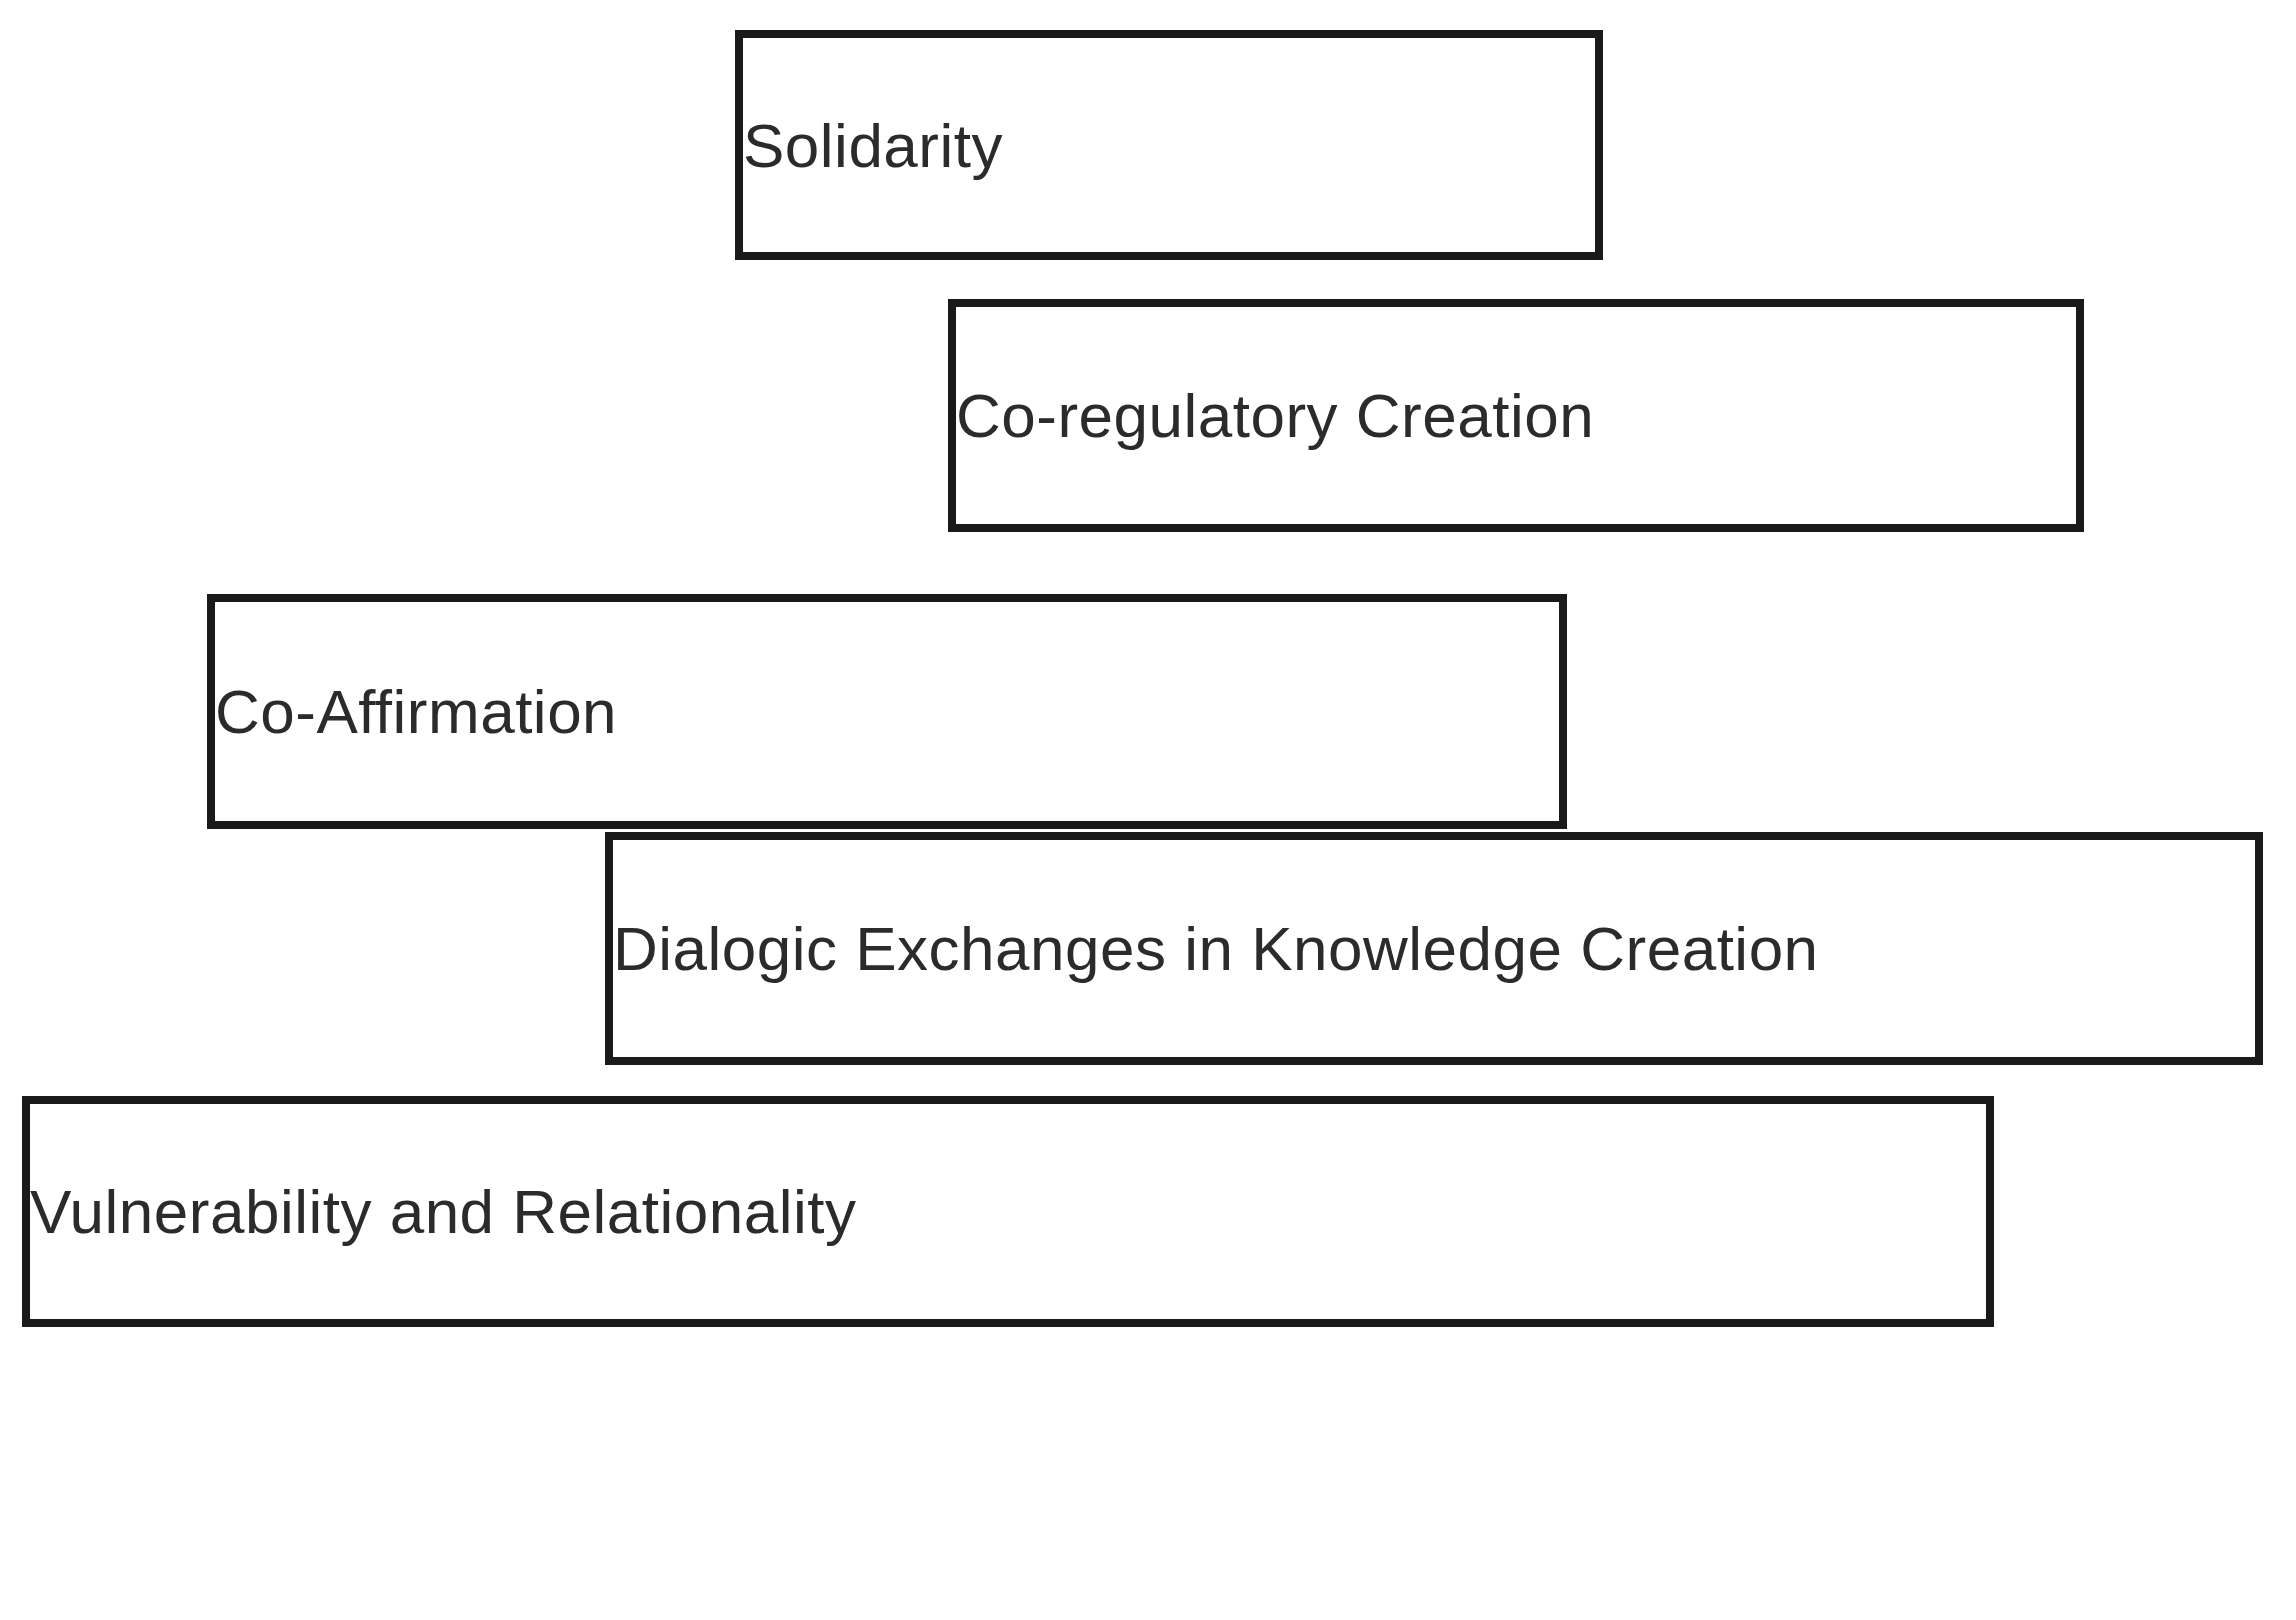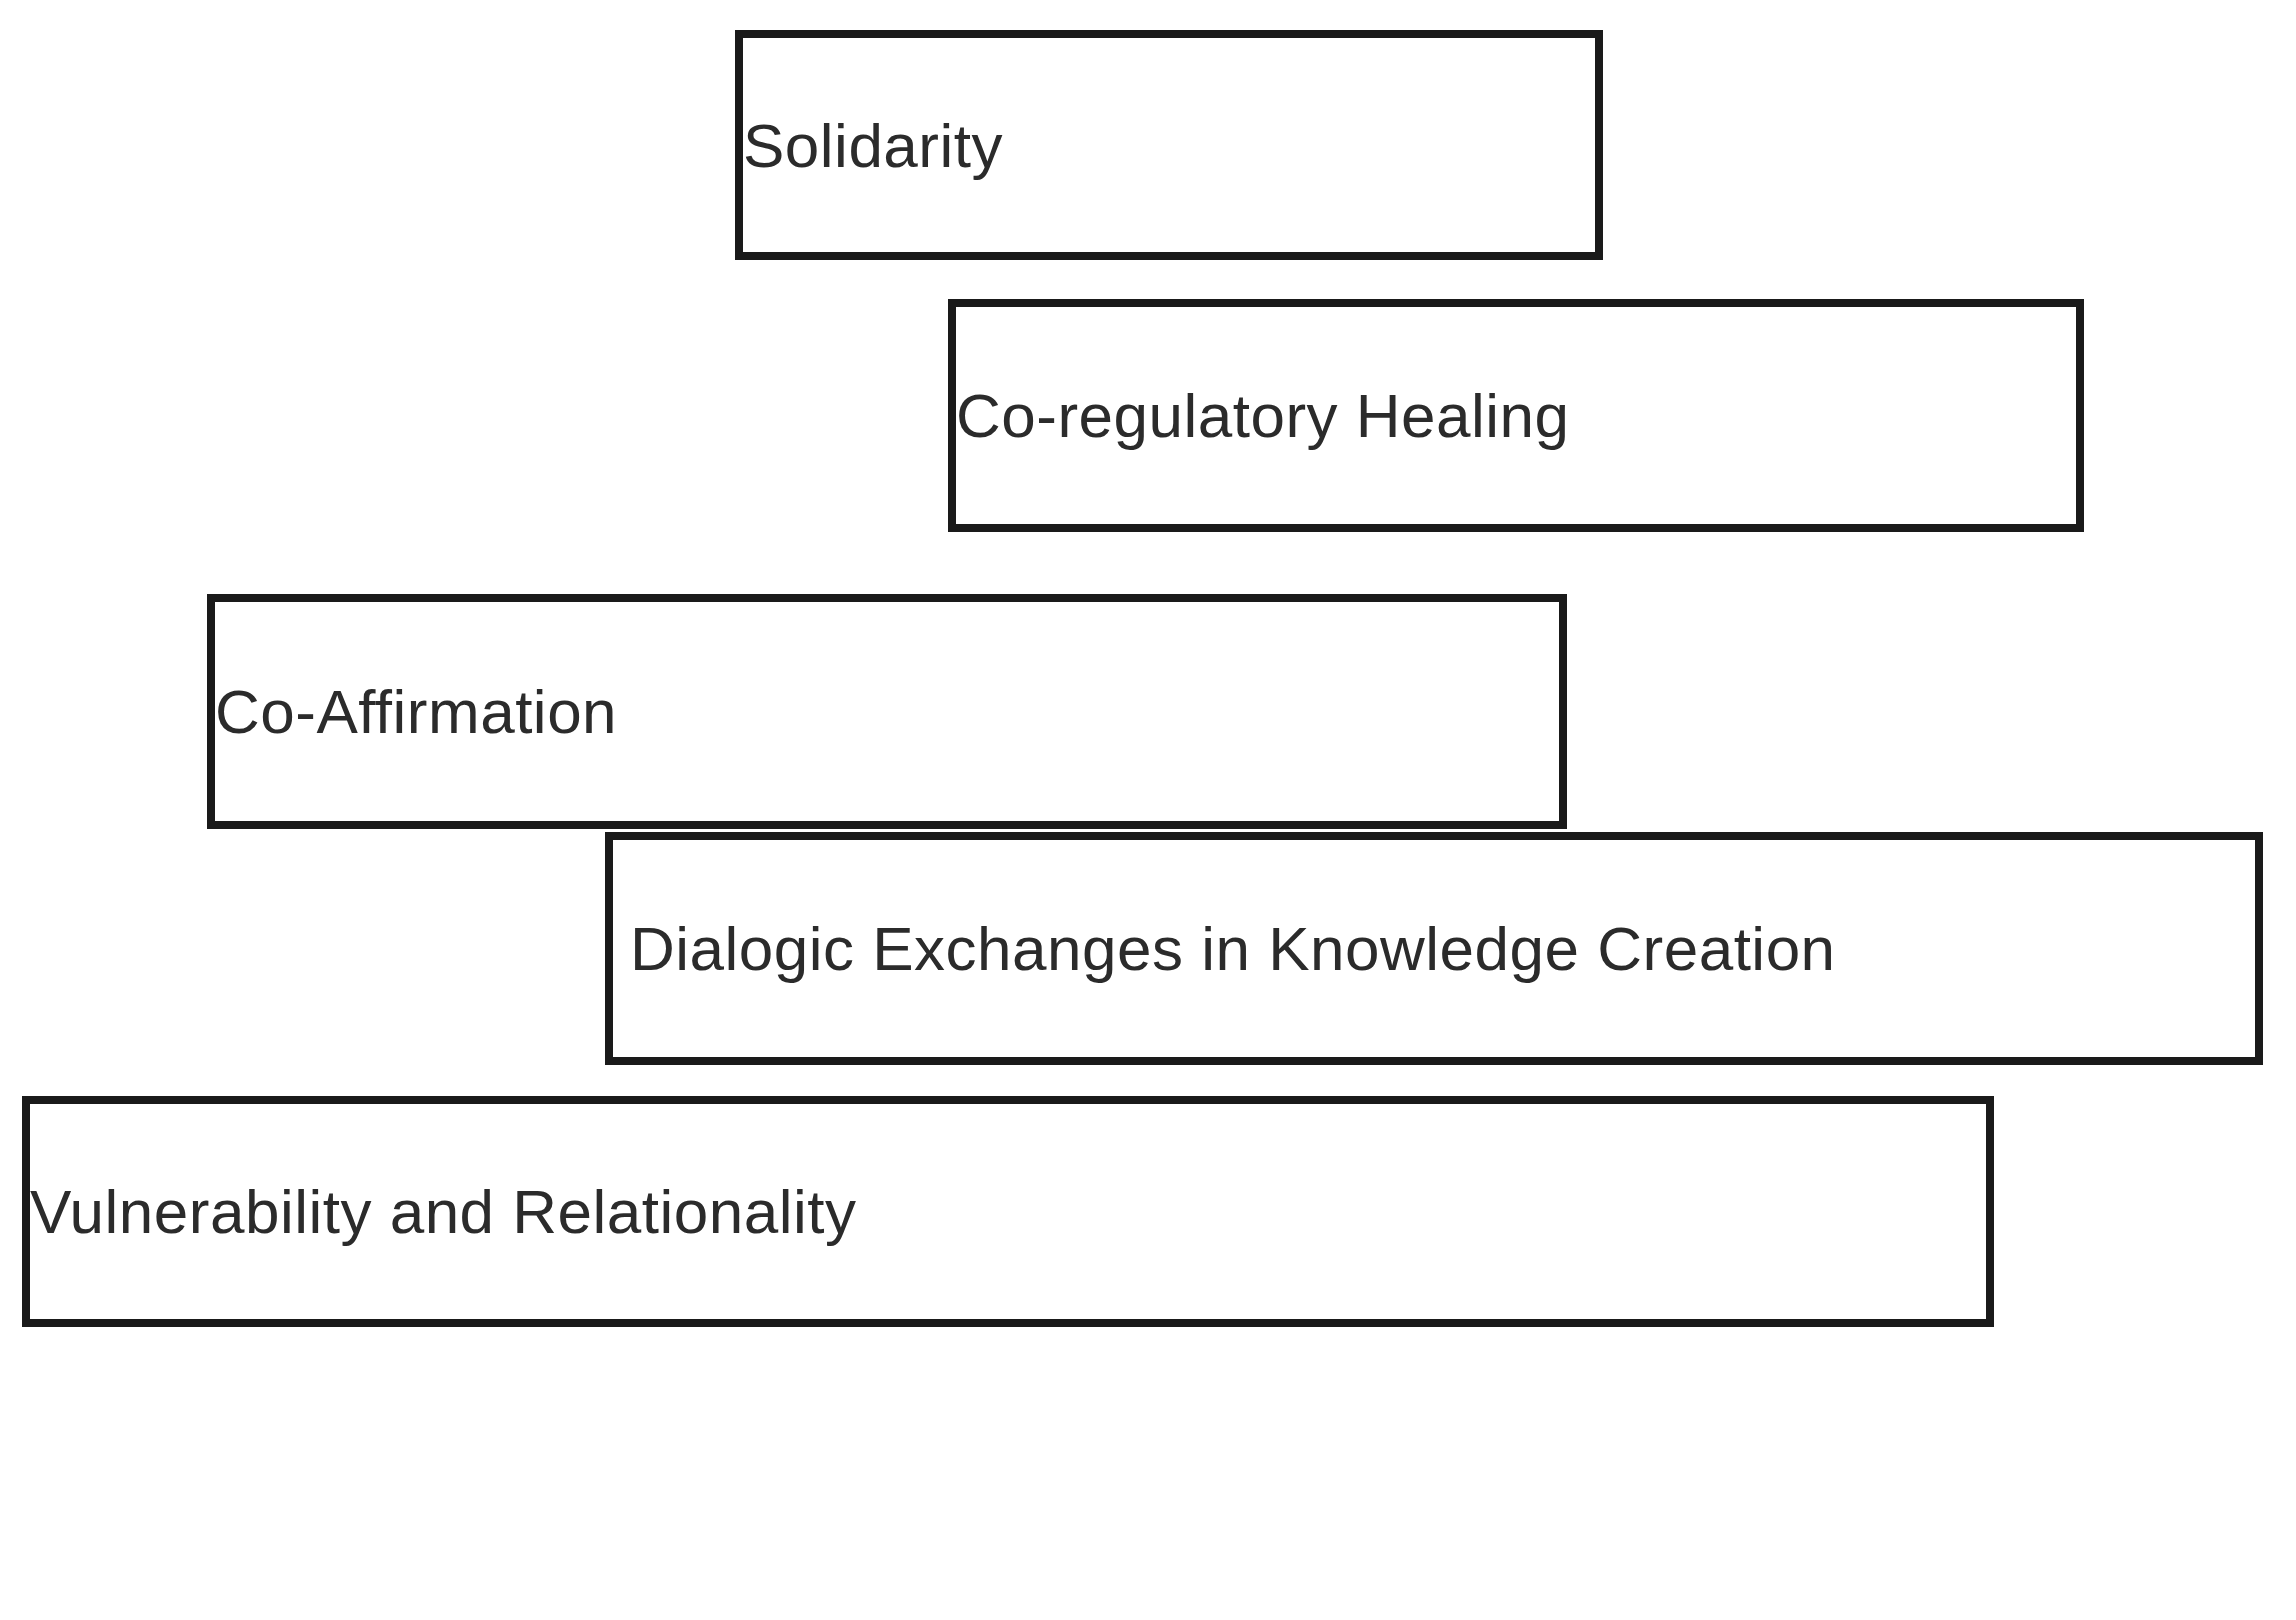--- a/index.html
+++ b/index.html
@@ -32,35 +32,35 @@
     font-weight: 300;
     color: var(--text-color);
     letter-spacing: 0.5px;
     white-space: nowrap;
     text-align: center;
   }
   
   .b0 { left: 735px;  top: 30px;   width: 868px;  height: 230px; }
   .b1 { left: 948px;  top: 299px;  width: 1136px; height: 233px; }
   .b2 { left: 207px;  top: 563px;  width: 1360px; height: 235px; margin-top: 31px; }
-  .b3 { left: 605px;  top: 832px;  width: 1658px; height: 233px; padding-left: 17px; }
+  .b3 { left: 605px;  top: 832px;  width: 1658px; height: 233px; }
   .b4 { left: 22px;   top: 1096px; width: 1972px; height: 231px; }
   .b5 { left: 25px;   top: 1364px; width: 2244px; height: 227px; }
 </style>
 </head>
 <body>
 
 <div class="canvas">
 
   <div class="dbox b0">
     <span class="label">Solidarity</span>
   </div>
 
   <div class="dbox b1">
-    <span class="label">Co-regulatory Healing</span>
+    <span class="label">Co-regulatory Creation</span>
   </div>
 
   <div class="dbox b2">
     <span class="label">Co-Affirmation</span>
   </div>
 
   <div class="dbox b3">
     <span class="label">Dialogic Exchanges in Knowledge Creation</span>
   </div>
 

